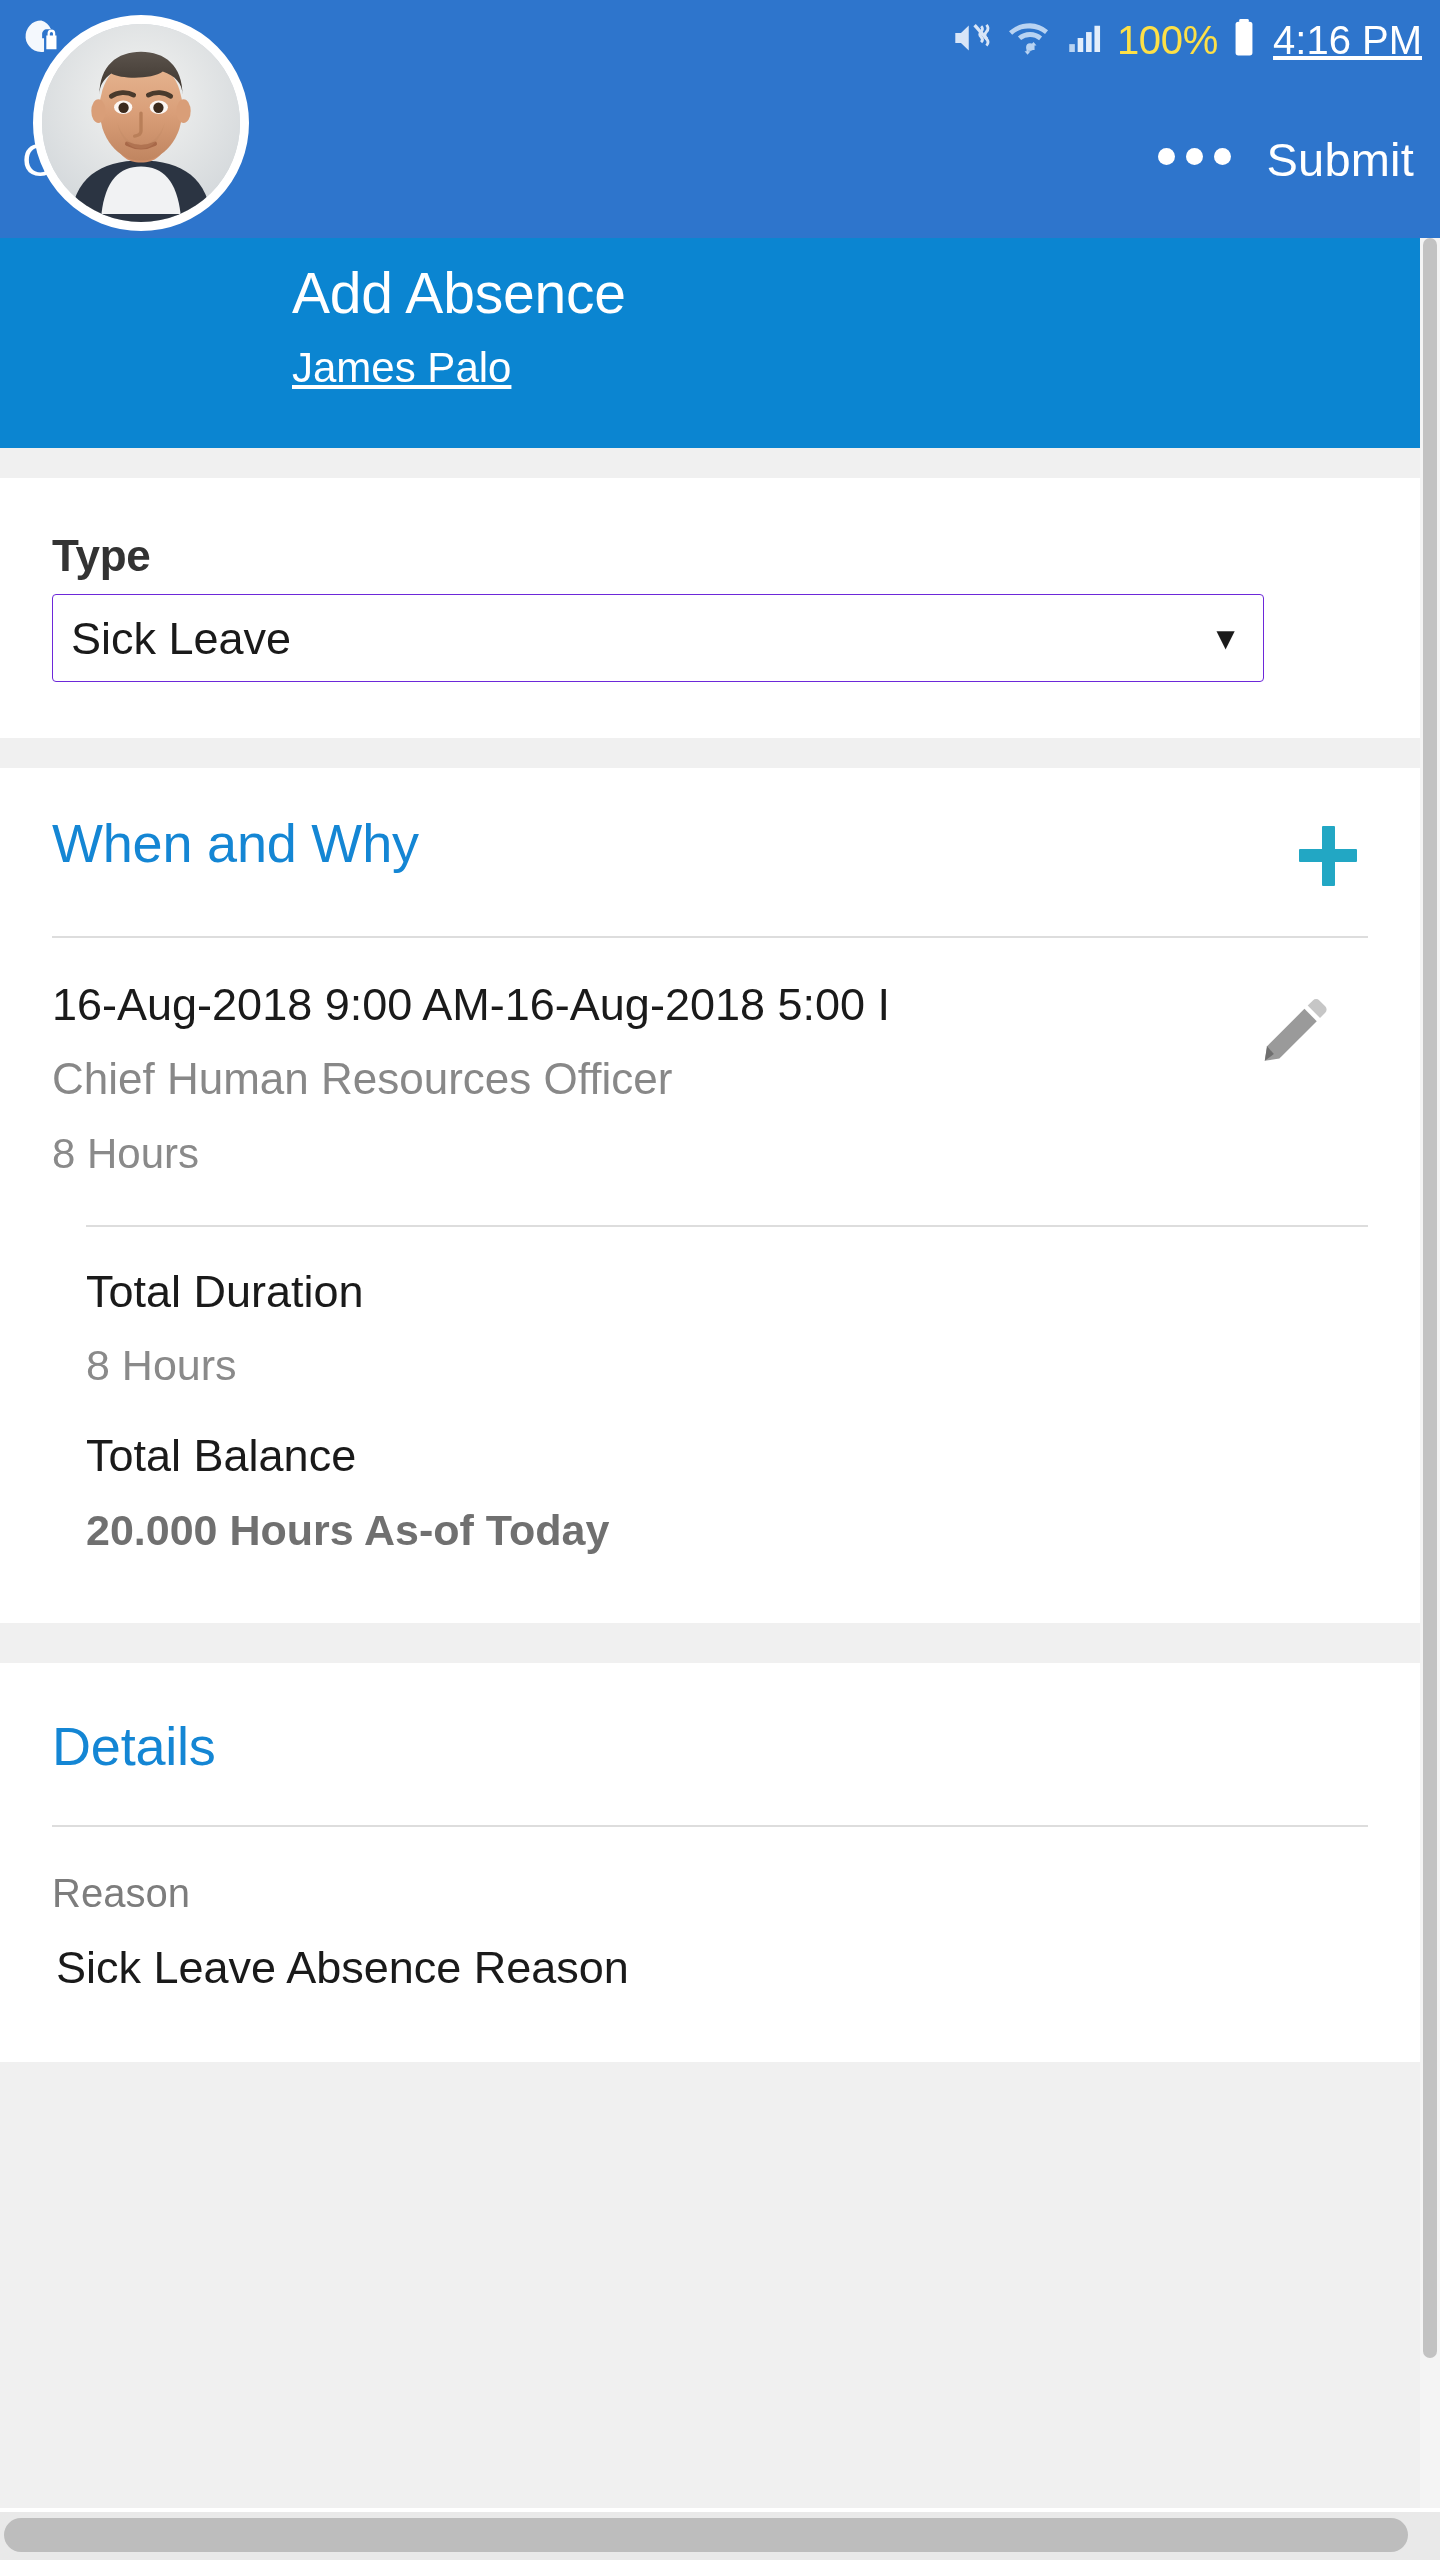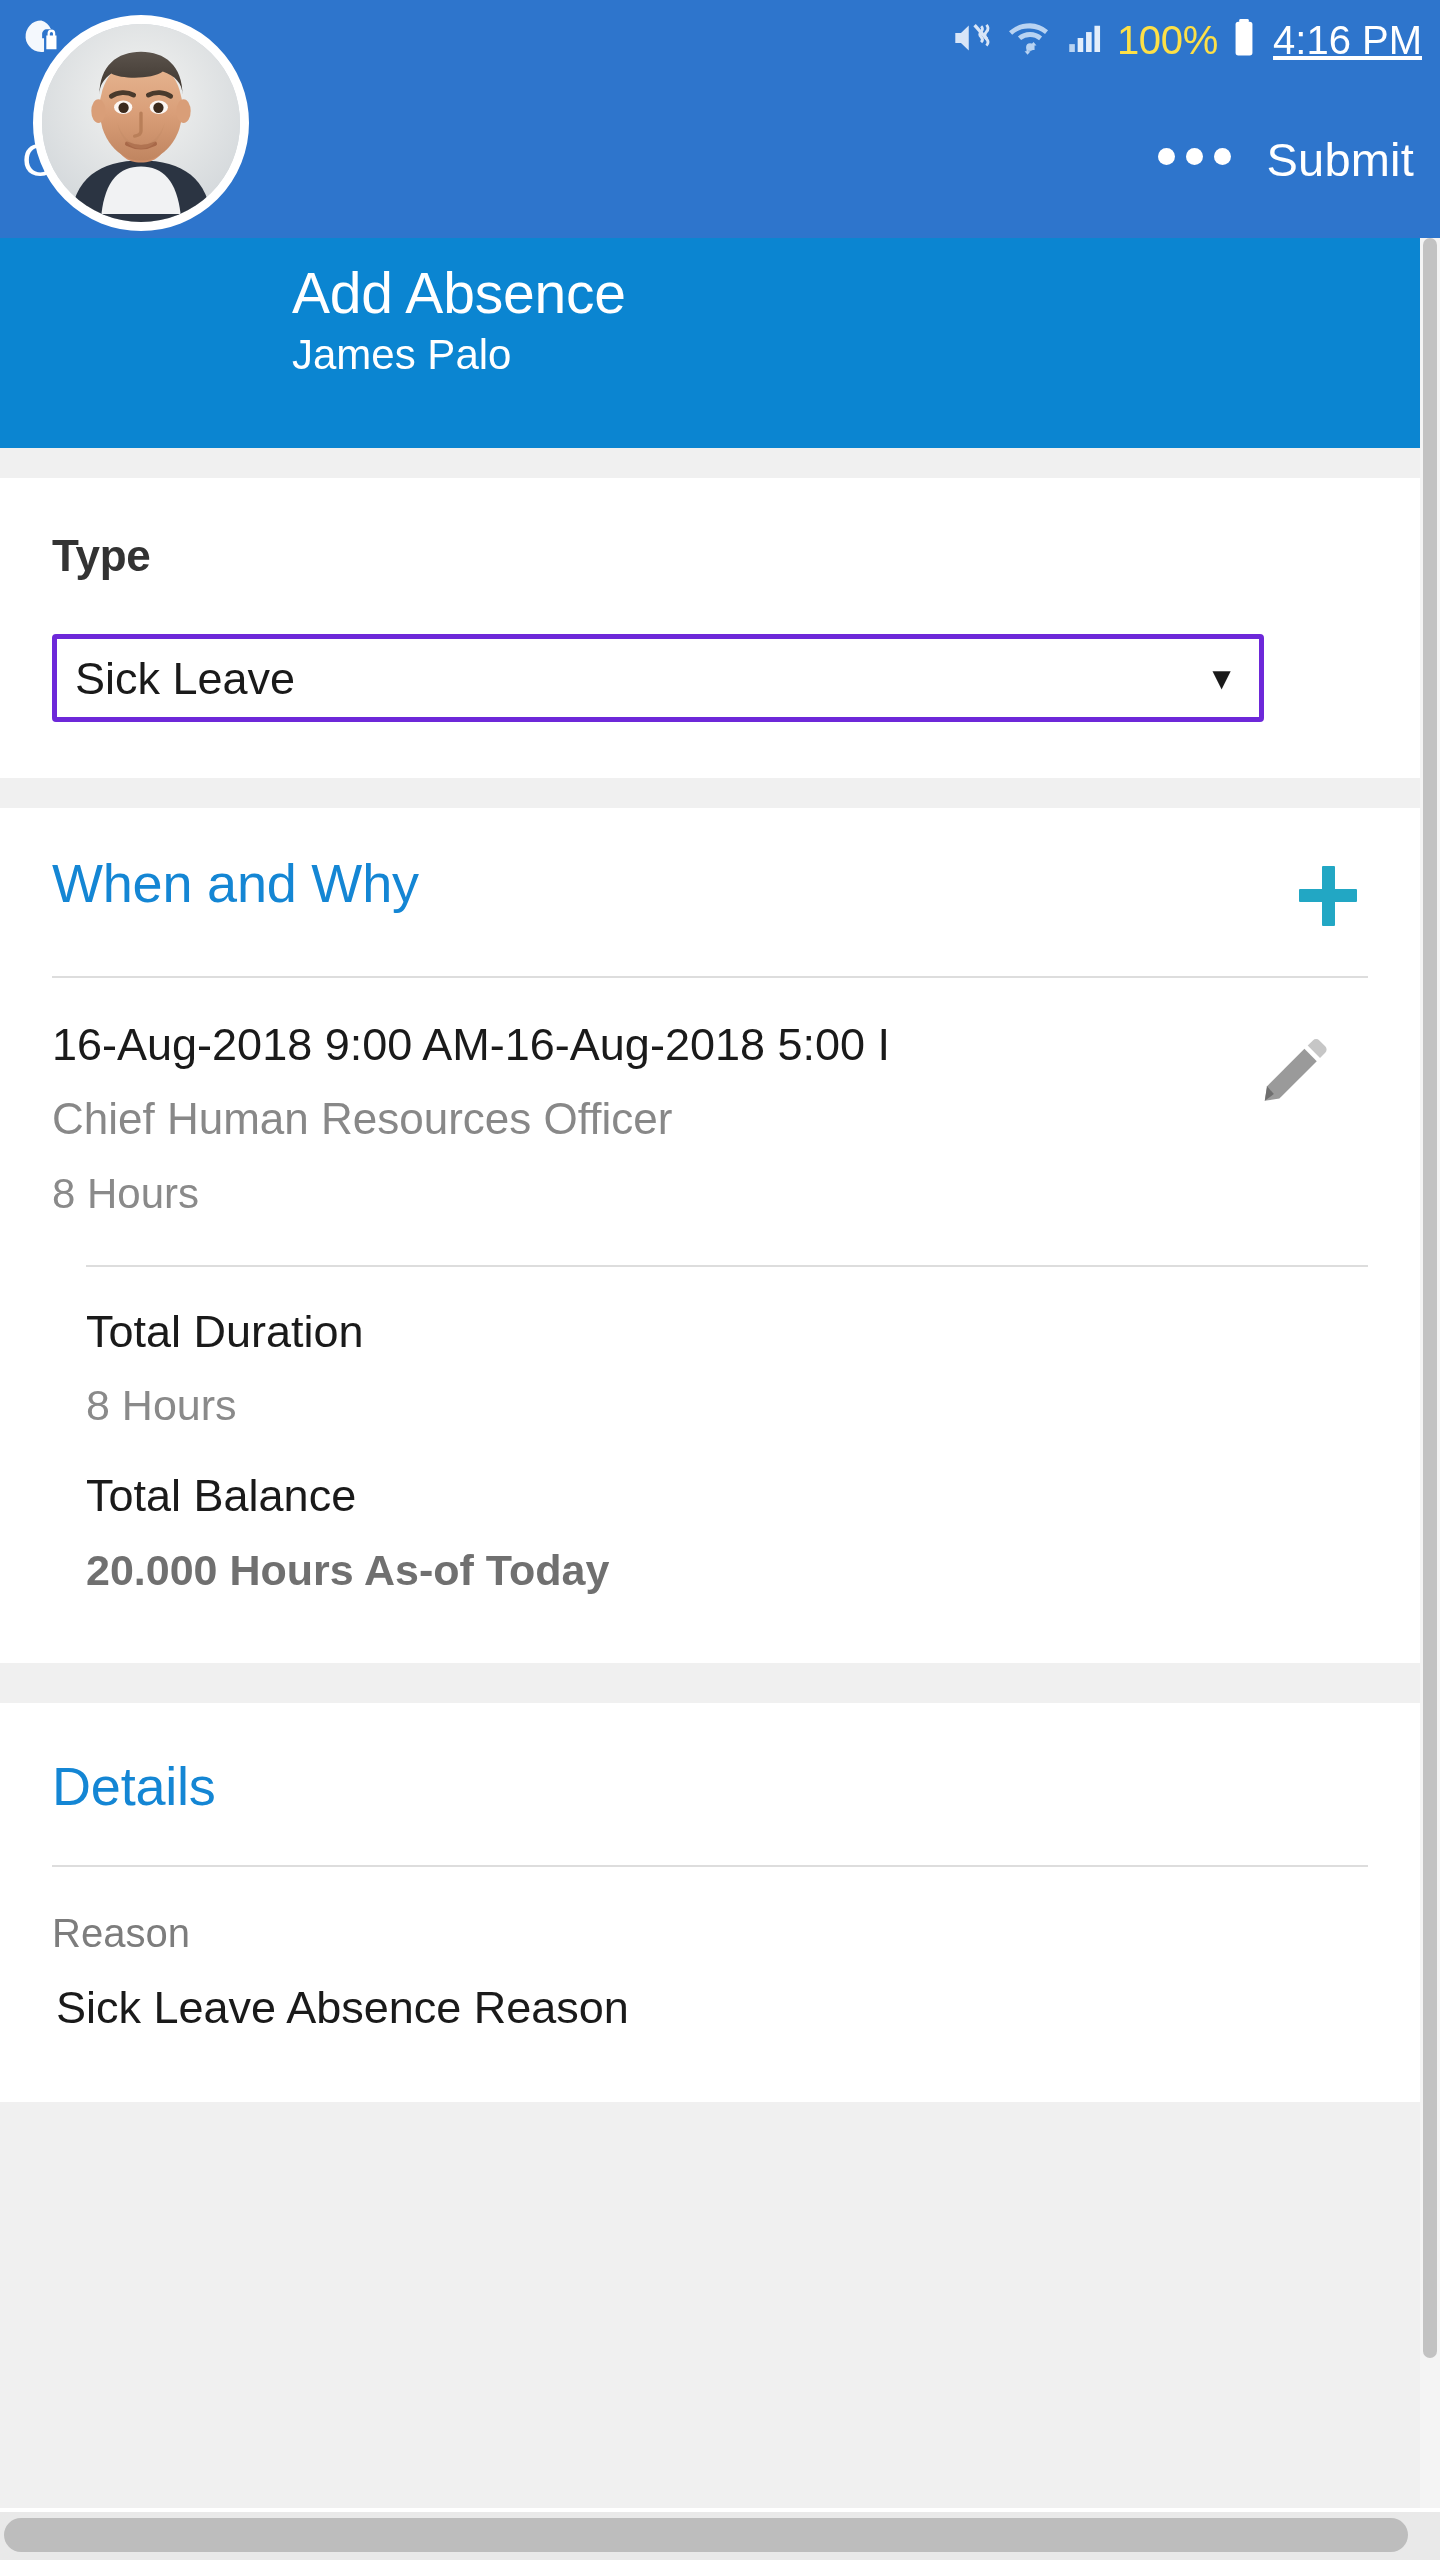--- a/index.html
+++ b/index.html
@@ -144,22 +144,23 @@
     font-weight: 400;
     line-height: 1.12;
     letter-spacing: -0.2px;
     white-space: nowrap;
   }
   .header-sub {
     color: #ffffff;
     font-size: 42px;
     font-weight: 400;
     line-height: 1.2;
-    margin-top: 4px;
-    white-space: nowrap;
+    margin-top: 17px;
+    white-space: nowrap;
+    text-decoration: underline;
   }
 
   
   .content {
     position: absolute;
     top: 448px; left: 0;
     width: 1420px;
     height: 2060px;
     background: #f0f0f0;
   }
@@ -175,24 +176,24 @@
   
   .type-card { padding-top: 56px; padding-bottom: 56px; }
   .field-label {
     font-size: 44px;
     font-weight: 700;
     color: #333333;
     line-height: 1;
     letter-spacing: -0.2px;
   }
   .select-box {
-    margin-top: 56px;
+    margin-top: 16px;
     width: 1212px;
     height: 88px;
-    border: 5px solid #6d28d9;
+    border: 1px solid #6d28d9;
     border-radius: 4px;
     background: #ffffff;
     display: flex;
     align-items: center;
     justify-content: space-between;
     padding: 0 22px 0 18px;
     cursor: pointer;
   }
   .select-value {
     font-size: 45px;

